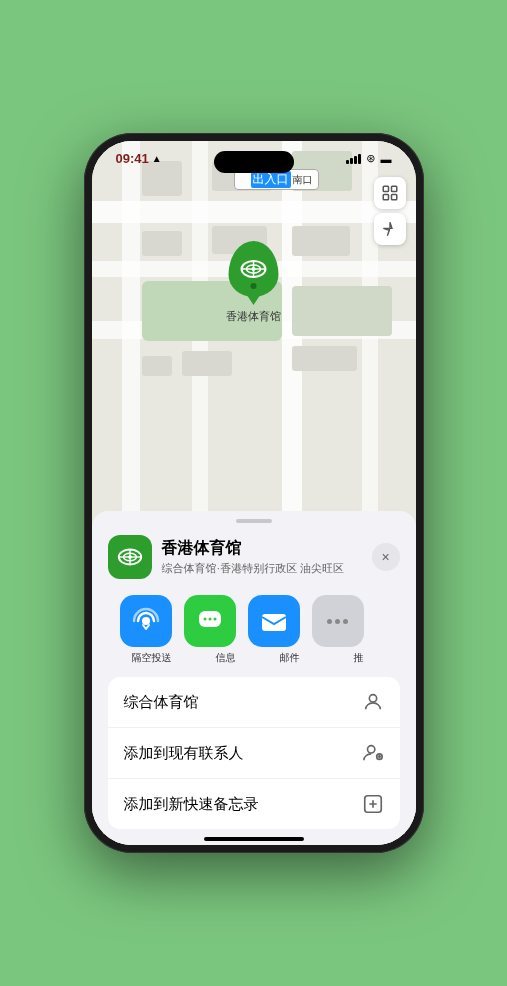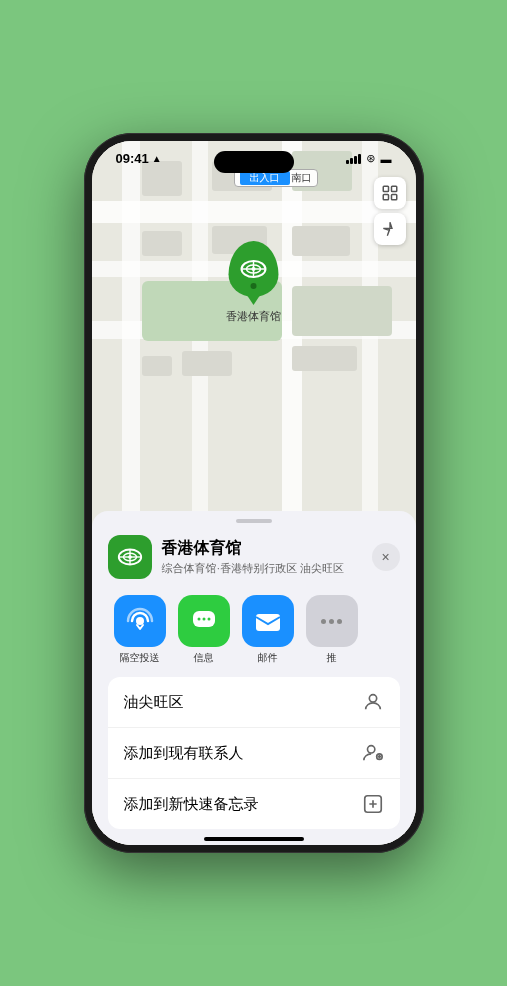--- a/index.html
+++ b/index.html
@@ -39,21 +39,21 @@
       background: transparent;
       position: absolute;
       top: 0;
       left: 0;
       right: 0;
       z-index: 10;
     }
     .status-time {
       font-size: 13px;
       font-weight: 600;
-      color: #000000;
+      color: #7f1d1d;
     }
     .status-icons {
       display: flex;
       align-items: center;
       gap: 5px;
     }
     
     .dynamic-island {
       position: absolute;
       top: 10px;
@@ -203,21 +203,21 @@
     
     .share-row {
       display: flex;
       gap: 0;
       padding: 8px 16px 12px;
       overflow-x: auto;
     }
     .share-item {
       display: flex;
       flex-direction: column;
-      align-items: center;
+      align-items: flex-end;
       gap: 4px;
       min-width: 64px;
     }
     .share-icon-wrap {
       width: 52px;
       height: 52px;
       border-radius: 14px;
       display: flex;
       align-items: center;
       justify-content: center;
@@ -325,21 +325,21 @@
 
         <rect x="50" y="140" width="140" height="60" rx="6" fill="#c0d8b8"></rect>
         <rect x="200" y="145" width="100" height="50" rx="4" fill="#d0d8c8"></rect>
 
         <rect x="50" y="215" width="30" height="20" rx="3" fill="#d8d8d0"></rect>
         <rect x="90" y="210" width="50" height="25" rx="3" fill="#d8d8d0"></rect>
         <rect x="200" y="205" width="65" height="25" rx="3" fill="#d8d8d0"></rect>
       </svg>
 
       <div style="position:absolute;top:28px;left:50%;transform:translateX(-20px);background:rgba(255,255,255,0.95);border:1px solid #aaa;border-radius:4px;padding:1px 5px;font-size:10px;color:#333;display:flex;align-items:center;gap:2px;">
-        <span style="background:#1a90ff;color:#fff;font-size:10px;padding:0 10px;border-radius:2px;">出入口</span>
+        <span style="background:#1a90ff;color:#fff;font-size:12px;padding:0 2px;border-radius:2px;margin-left:11px;">出入口</span>
         <span>南口</span>
       </div>
 
       <div class="map-controls">
         <div class="map-control-btn">
           <svg width="18" height="18" viewBox="0 0 24 24" fill="none" stroke="#555" stroke-width="2">
             <rect x="3" y="3" width="7" height="7" rx="1"></rect>
             <rect x="14" y="3" width="7" height="7" rx="1"></rect>
             <rect x="3" y="14" width="7" height="7" rx="1"></rect>
             <rect x="14" y="14" width="7" height="7" rx="1"></rect>
@@ -435,21 +435,21 @@
             </div>
           </div>
           <span class="share-label">推</span>
         </div>
       </div>
 
       <div class="menu-section">
 
 
         <div class="menu-item">
-          <span class="menu-text">油尖旺区</span>
+          <span class="menu-text">综合体育馆</span>
           <svg width="22" height="22" viewBox="0 0 24 24" fill="none" stroke="#666" stroke-width="1.8">
             <circle cx="12" cy="8" r="4"></circle>
             <path d="M4 20c0-4 3.6-7 8-7s8 3 8 7"></path>
           </svg>
         </div>
 
         <div class="menu-item">
           <span class="menu-text">添加到现有联系人</span>
           <svg width="22" height="22" viewBox="0 0 24 24" fill="none" stroke="#666" stroke-width="1.8">
             <circle cx="10" cy="8" r="4"></circle>

